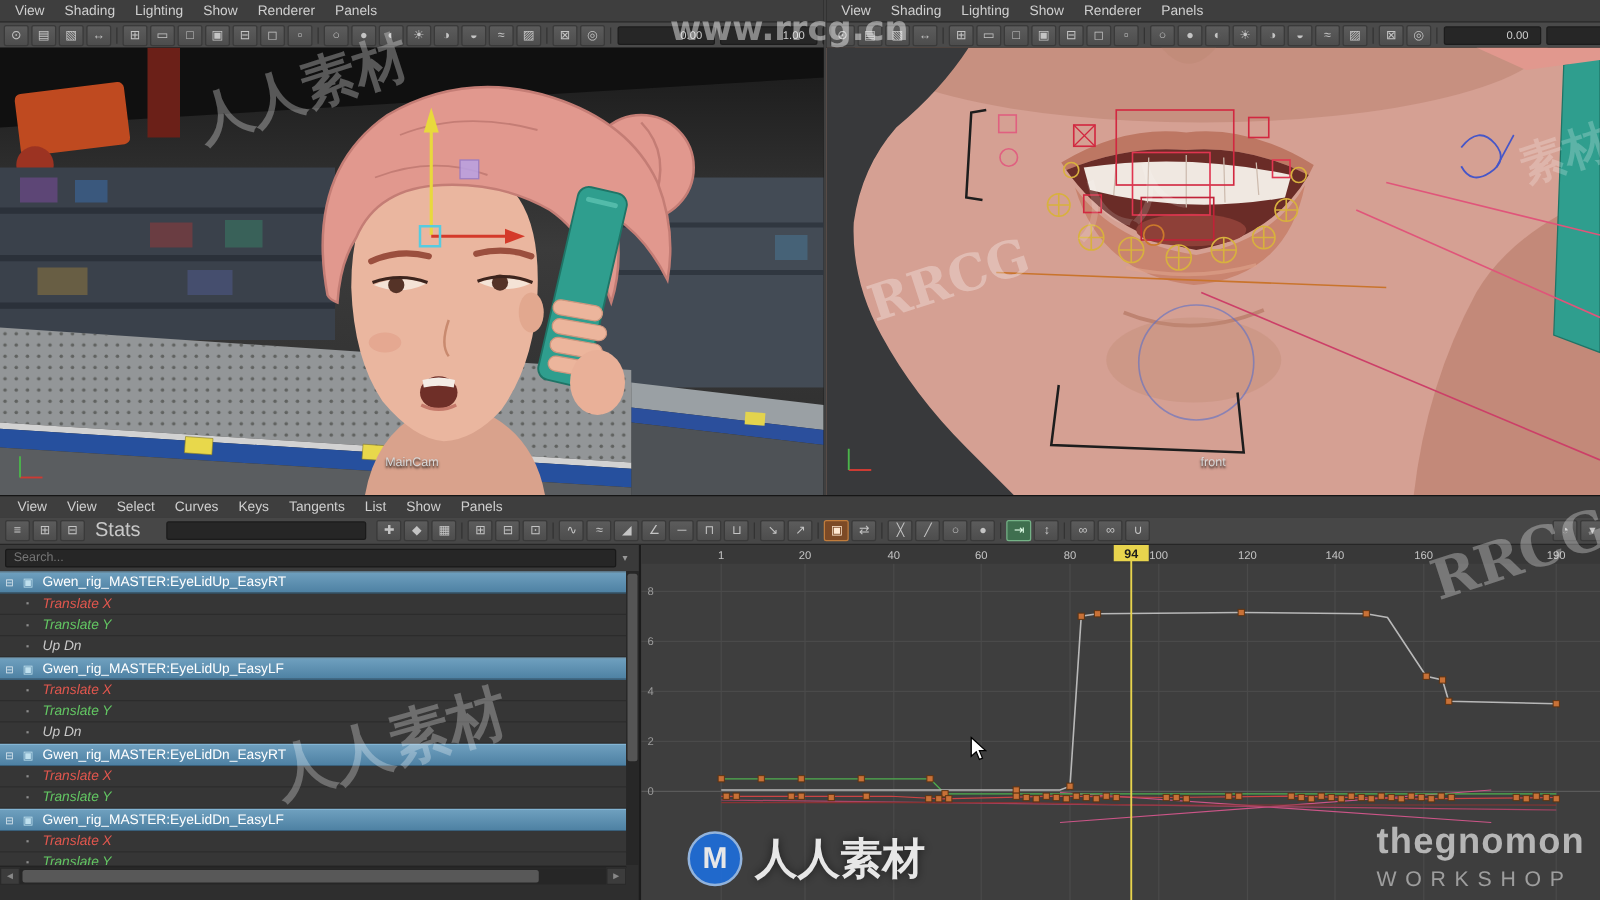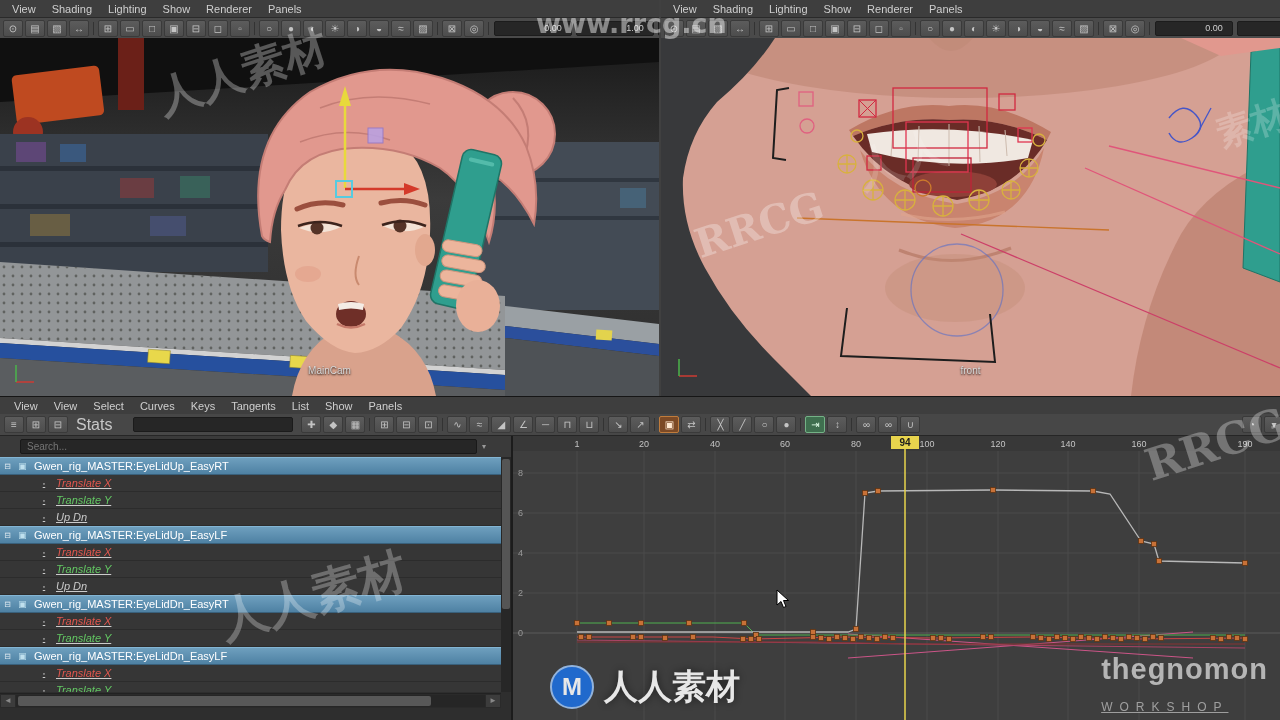--- a/index.html
+++ b/index.html
@@ -36,34 +36,34 @@
               align-items:center;padding-left:6px;color:#cfcfcf;font-size:11px;}
   .ge-toolbar{position:absolute;left:0;top:414px;width:1280px;height:21px;background:#474747;
               border-bottom:1px solid #262626;display:flex;align-items:center;padding:0 4px;}
   .ge-stats-label{color:#c8c8c8;font-size:16px;margin:0 21px 0 8px;}
   .ge-stats-field{width:150px;height:13px;background:#262626;border:1px solid #1b1b1b;
                   border-radius:2px;margin-right:8px;color:#ccc;font-size:10px;padding:0 4px;}
   .tb-spacer{flex:1;}
 
   #outliner{position:absolute;left:0;top:436px;width:511px;bottom:0;background:#2e2e2e;
             border-right:2px solid #1c1c1c;}
-  .search-row{height:19px;display:flex;align-items:center;padding:1px 20px;background:#3a3a3a;
+  .search-row{height:19px;display:flex;align-items:center;padding:1px 4px;background:#3a3a3a;
               border-bottom:1px solid #242424;}
   .search-input{flex:1;height:13px;background:#262626;border:1px solid #191919;color:#aaa;
                 font-size:10px;padding:0 6px;border-radius:2px;font-family:"Liberation Sans",sans-serif;}
   .search-caret{width:14px;color:#999;font-size:8px;text-align:center;}
   .outl-list{position:absolute;left:0;right:10px;top:21px;bottom:28px;overflow:hidden;}
   .outl-row{height:16px;display:flex;align-items:center;font-size:11px;color:#ccc;
             background:#363636;border-bottom:1px solid rgba(0,0,0,.18);}
   .outl-row.object{background:linear-gradient(#6e9fbe,#4e81a3);border-top:1px solid #83b5d4;
                    border-bottom:1px solid #39607b;color:#fff;}
   .outl-expander{width:15px;text-align:center;font-size:8px;color:#dfe9f0;}
   .outl-type-icon{width:15px;height:12px;line-height:12px;margin-right:4px;font-size:9px;
                   color:#bfe0ee;text-align:center;}
-  .outl-row.attr{padding-left:38px;font-style:italic;text-decoration:underline;}
+  .outl-row.attr{padding-left:16px;font-style:italic;}
   .attr-icon{width:12px;font-size:7px;color:#8d8d8d;text-align:center;margin-right:6px;font-style:normal;}
   .attr-x{color:#e2574e;}
   .attr-y{color:#63c763;}
   .attr-plain{color:#c9c9c9;}
   .vscroll{position:absolute;right:0;top:21px;bottom:28px;width:10px;background:#272727;}
   .vscroll .thumb{position:absolute;left:1px;right:1px;top:2px;height:64%;background:#555;border-radius:2px;}
   .hscroll{position:absolute;left:0;right:10px;bottom:12px;height:14px;background:#2a2a2a;
            border-top:1px solid #222;display:flex;align-items:center;}
   .hs-btn{width:14px;height:12px;color:#888;font-size:8px;text-align:center;line-height:12px;
           background:#3c3c3c;border:1px solid #2a2a2a;}
@@ -79,21 +79,21 @@
       transform-origin:left top;line-height:1;}
   .wm-logo{position:absolute;left:550px;top:664px;display:flex;align-items:center;gap:10px;
            z-index:50;pointer-events:none;opacity:.88;}
   .wm-logo .ball{width:40px;height:40px;border-radius:50%;background:#1d6fe0;color:#fff;
                  display:flex;align-items:center;justify-content:center;font-size:24px;font-weight:bold;
                  border:2px solid #9ec4f2;}
   .wm-logo .txt{color:#fff;font-size:34px;font-weight:bold;text-shadow:0 0 8px rgba(0,0,0,.6);}
   .wm-gnomon{position:absolute;right:12px;bottom:6px;z-index:50;pointer-events:none;
              color:rgba(215,215,215,.78);text-align:left;}
   .wm-gnomon .l1{font-size:29px;font-weight:bold;letter-spacing:1px;}
-  .wm-gnomon .l2{font-size:12px;letter-spacing:7px;margin-top:14px;color:rgba(200,200,200,.7);text-decoration:underline;}
+  .wm-gnomon .l2{font-size:17px;letter-spacing:7px;margin-top:4px;color:rgba(200,200,200,.7);}
   #mouse-cursor{position:absolute;left:776px;top:589px;z-index:60;pointer-events:none;}
 </style>
 </head>
 <body>
 
 <div class="screen">
 
   <div class="viewport" id="vp-left">
     <div class="vp-menubar">
         <div class="menu-item">View</div>

